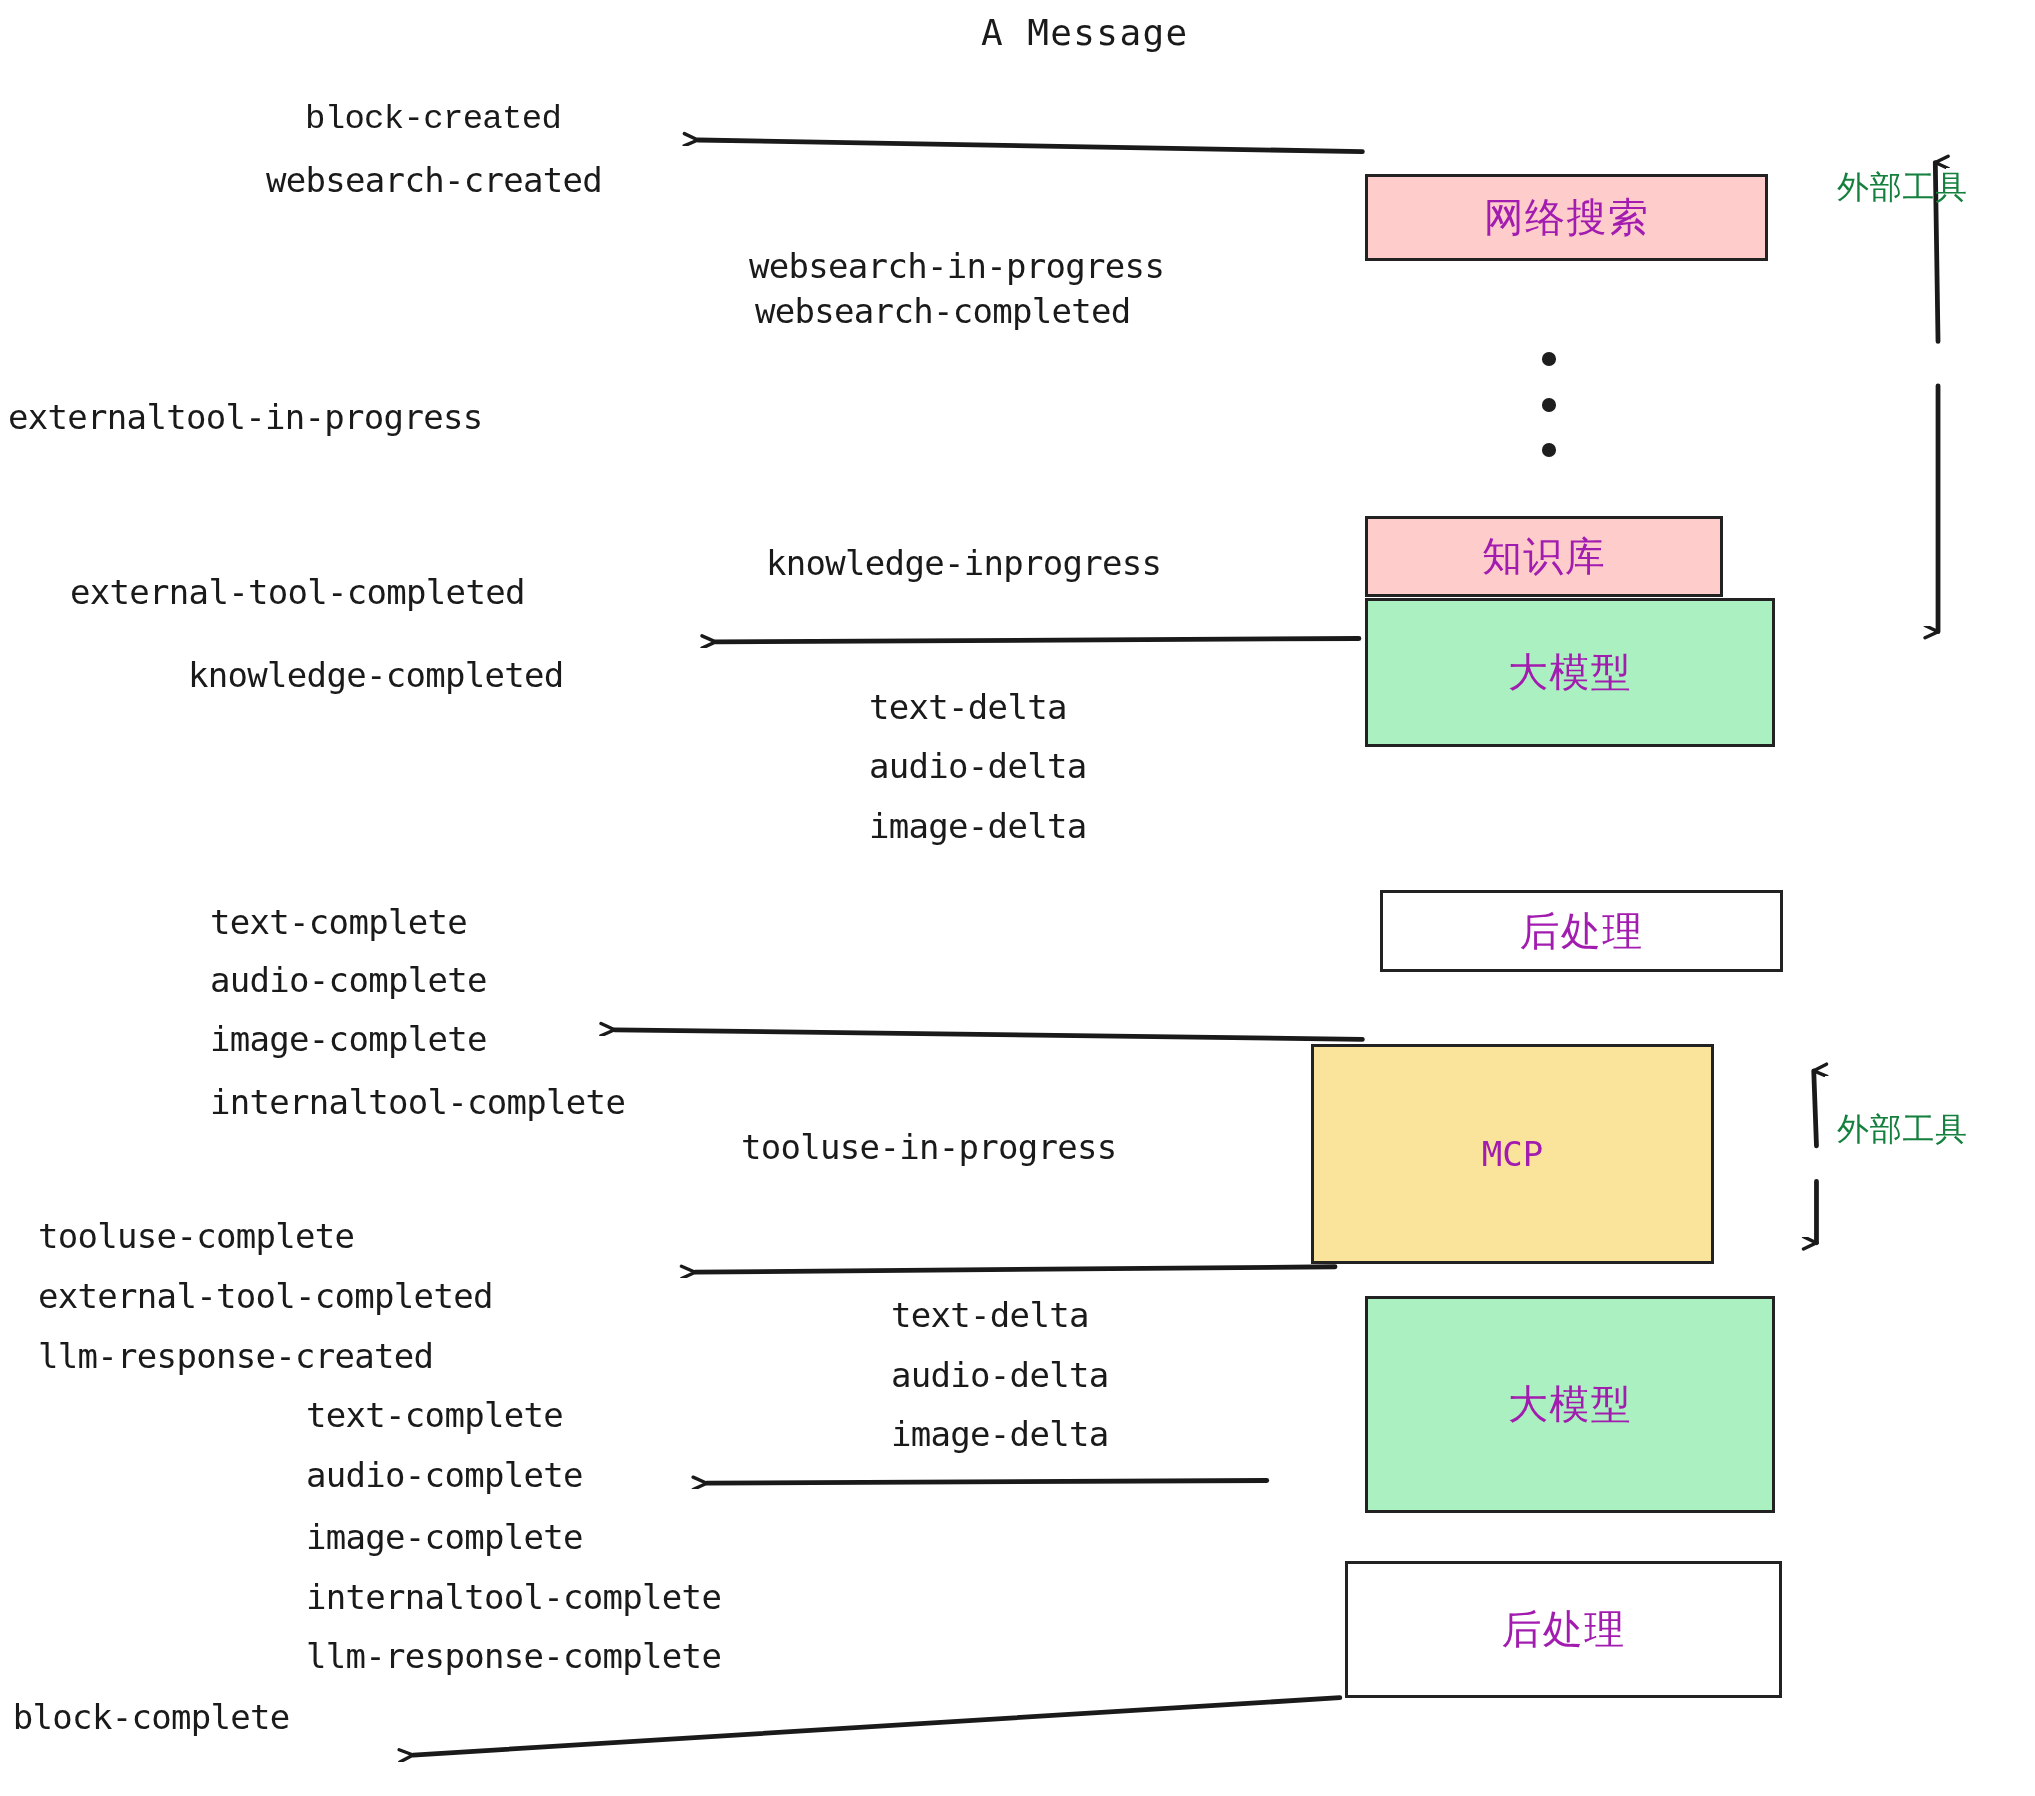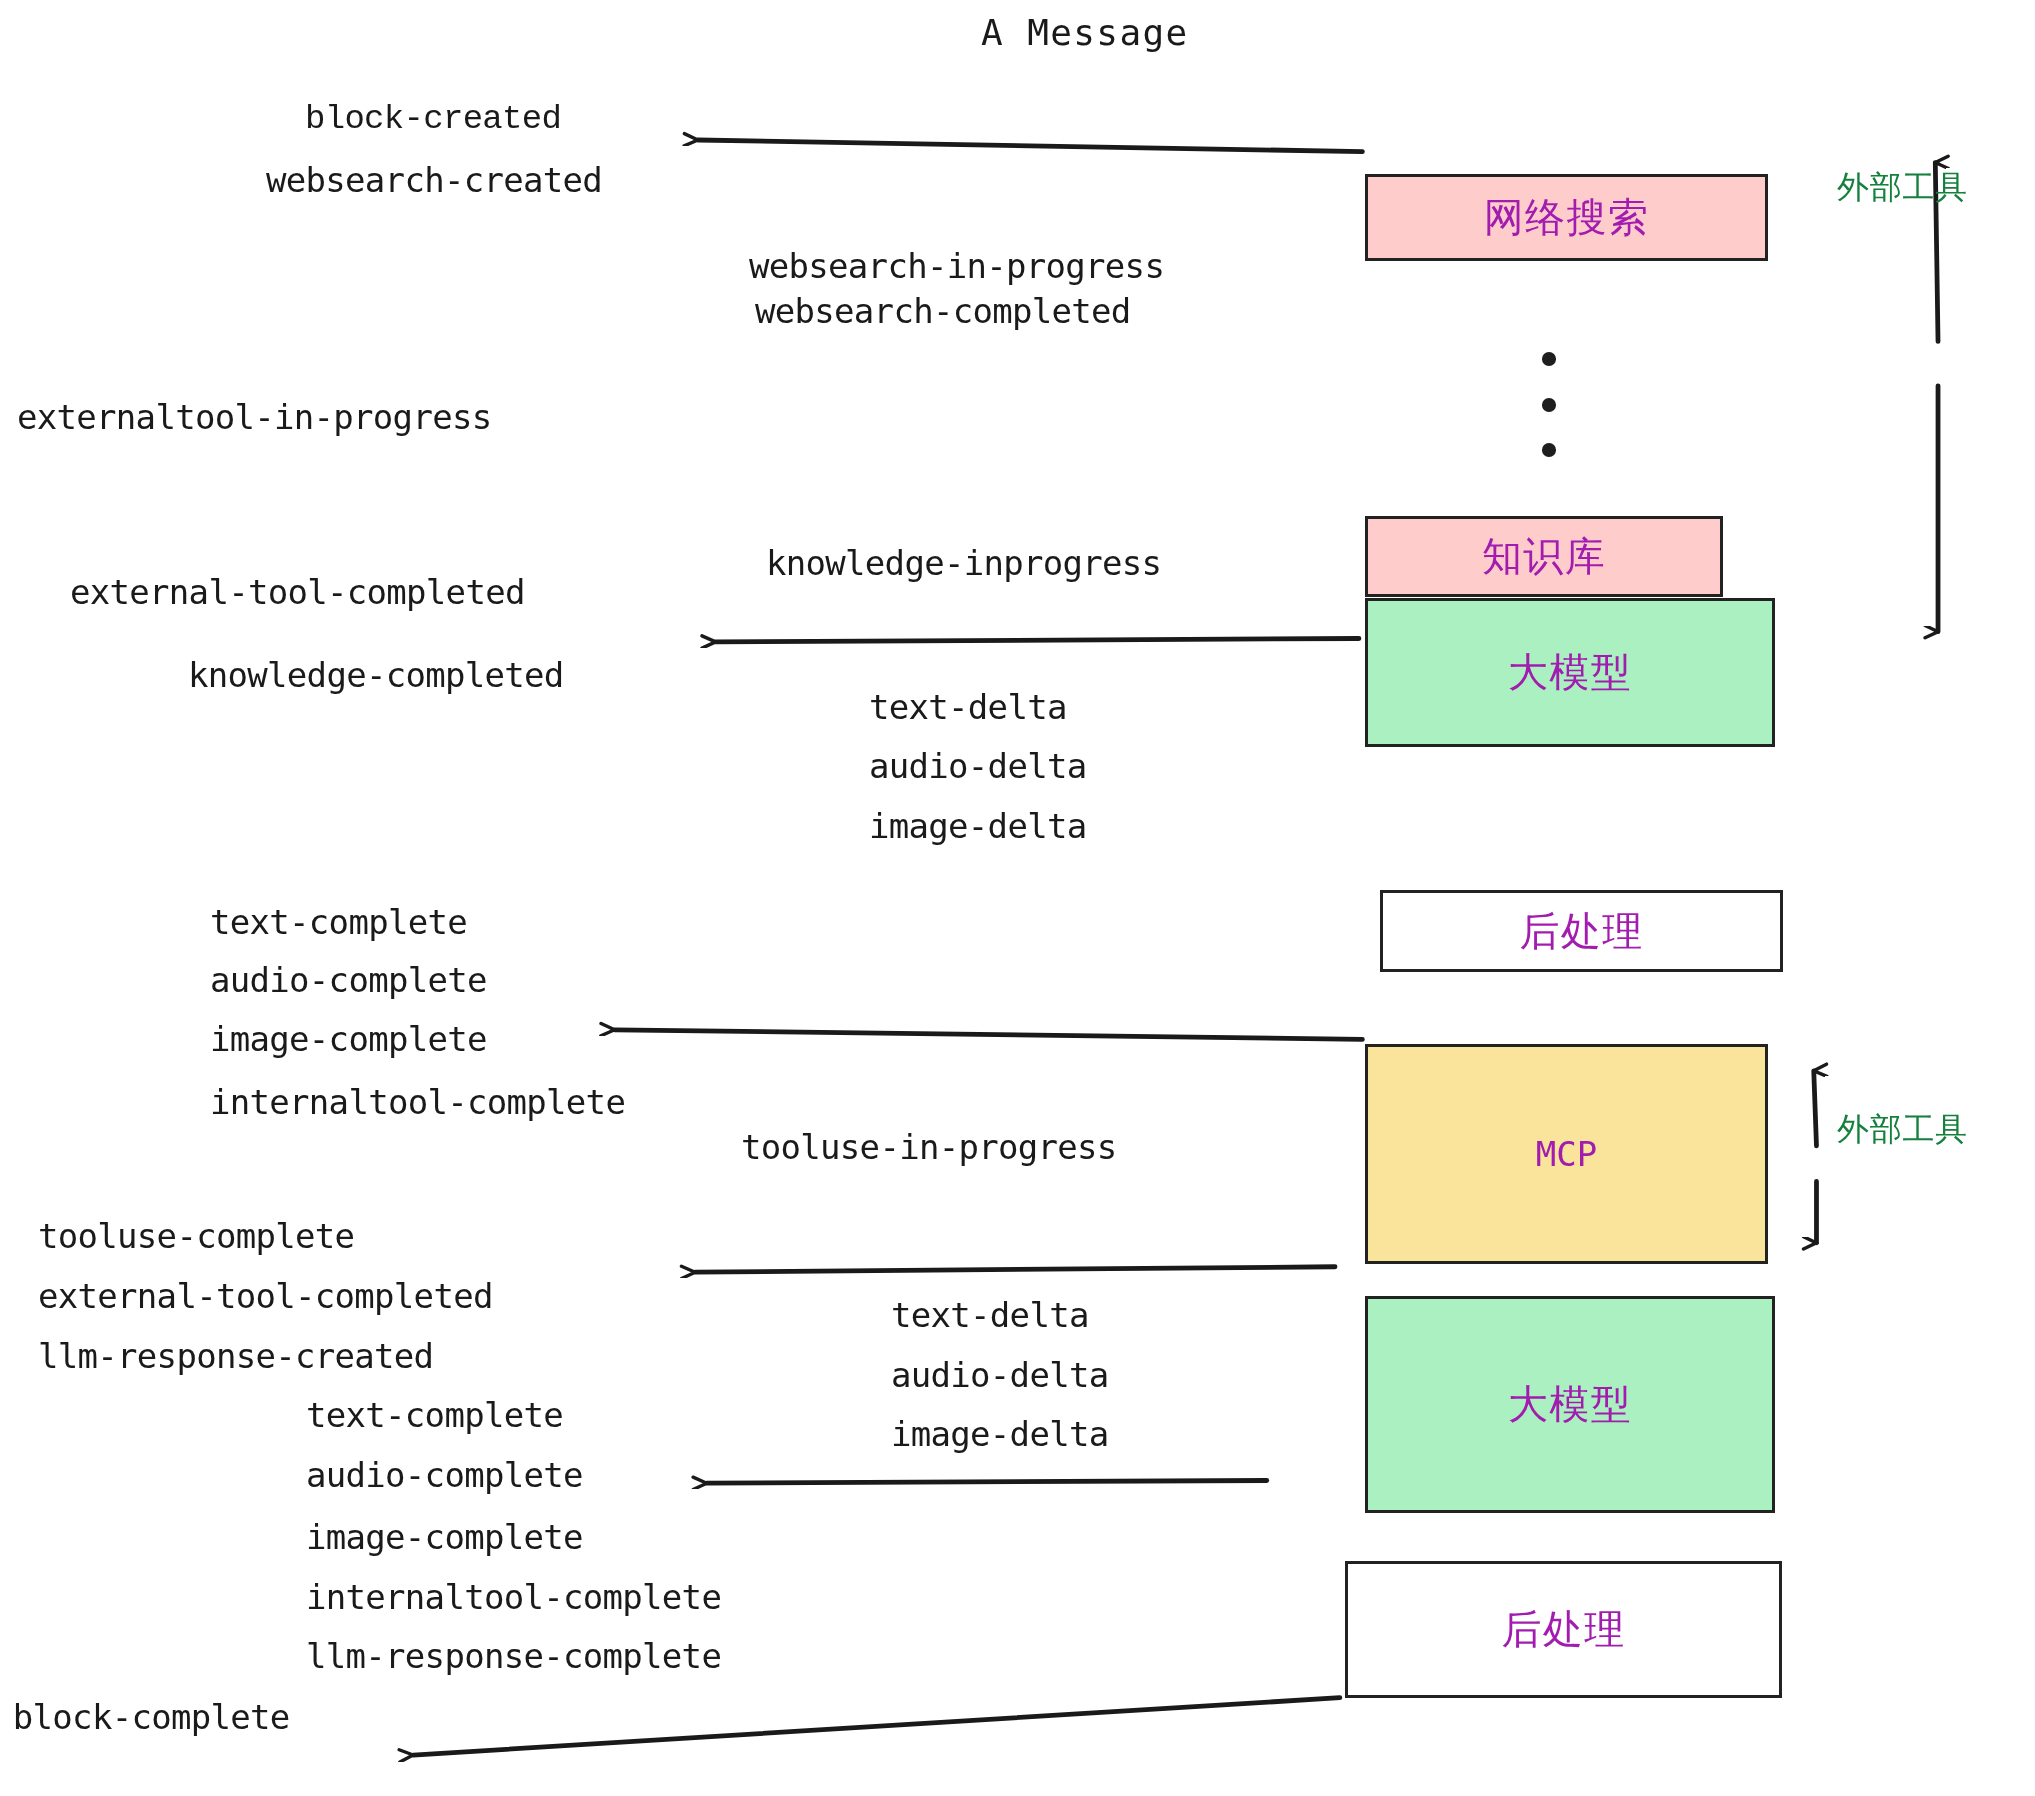--- a/index.html
+++ b/index.html
@@ -115,36 +115,36 @@
       </div>
       <div class="box" style="left: 1365px; top: 516px; width: 358px; height: 81px; background: rgb(255, 204, 204);">
         <span class="boxlabel">知识库</span>
       </div>
       <div class="box" style="left: 1365px; top: 598px; width: 410px; height: 149px; background: rgb(170, 240, 192);">
         <span class="boxlabel">大模型</span>
       </div>
       <div class="box" style="left: 1380px; top: 890px; width: 403px; height: 82px; background: rgb(255, 255, 255);">
         <span class="boxlabel">后处理</span>
       </div>
-      <div class="box mcp" style="left: 1365px; top: 1044px; width: 403px; height: 220px; background: rgb(250, 228, 156);">
+      <div class="box mcp" style="left: 1311px; top: 1044px; width: 403px; height: 220px; background: rgb(250, 228, 156);">
         <span class="boxlabel">MCP</span>
       </div>
       <div class="box" style="left: 1365px; top: 1296px; width: 410px; height: 217px; background: rgb(170, 240, 192);">
         <span class="boxlabel">大模型</span>
       </div>
       <div class="box" style="left: 1345px; top: 1561px; width: 437px; height: 137px; background: rgb(255, 255, 255);">
         <span class="boxlabel">后处理</span>
       </div>
     </div>
   <div id="label-layer">
       <div class="lbl" style="left: 305px; top: 102px; font-family: Liberation Mono, monospace;">block-created</div>
       <div class="lbl" style="left: 266px; top: 163px;">websearch-created</div>
       <div class="lbl" style="left: 749px; top: 210px; margin-top: 39px;">websearch-in-progress</div>
       <div class="lbl" style="left: 755px; top: 294px;">websearch-completed</div>
-      <div class="lbl" style="left: 17px; top: 400px;">externaltool-in-progress</div>
+      <div class="lbl" style="left: 8px; top: 400px;">externaltool-in-progress</div>
       <div class="lbl" style="left: 766px; top: 546px;">knowledge-inprogress</div>
       <div class="lbl" style="left: 70px; top: 575px;">external-tool-completed</div>
       <div class="lbl" style="left: 188px; top: 619px; margin-top: 39px;">knowledge-completed</div>
       <div class="lbl" style="left: 869px; top: 690px;">text-delta</div>
       <div class="lbl" style="left: 869px; top: 749px;">audio-delta</div>
       <div class="lbl" style="left: 869px; top: 809px;">image-delta</div>
       <div class="lbl" style="left: 210px; top: 905px;">text-complete</div>
       <div class="lbl" style="left: 210px; top: 963px;">audio-complete</div>
       <div class="lbl" style="left: 210px; top: 1022px;">image-complete</div>
       <div class="lbl" style="left: 210px; top: 1085px;">internaltool-complete</div>

